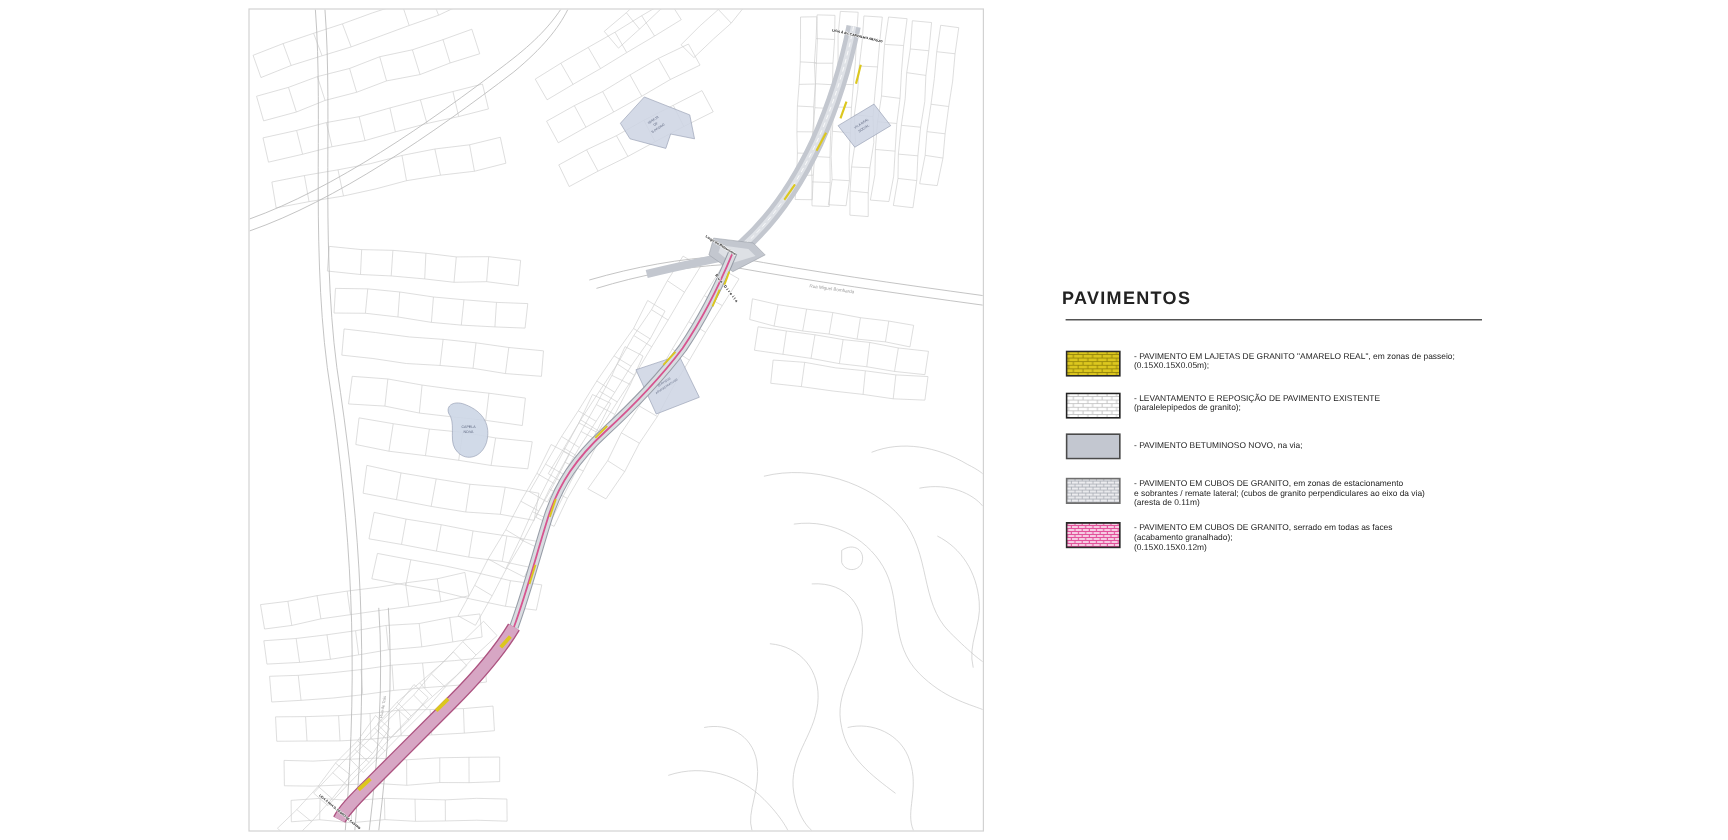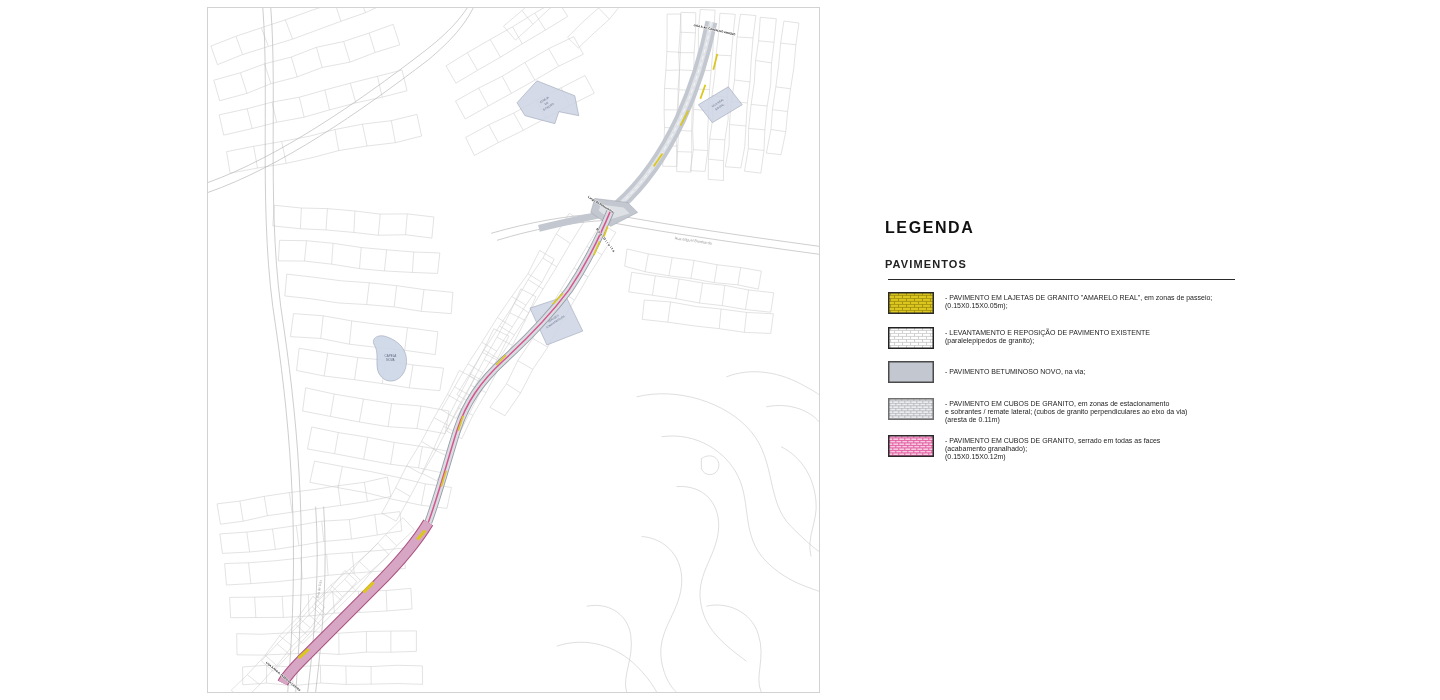--- a/index.html
+++ b/index.html
@@ -5,21 +5,21 @@
   html,body{margin:0;padding:0;width:1440px;height:700px;background:#ffffff;overflow:hidden;
     font-family:"Liberation Sans","DejaVu Sans",sans-serif;}
   .sheet{position:relative;width:1440px;height:700px;background:#fff;}
   
   .map-frame{position:absolute;left:207px;top:7px;width:613px;height:686px;
     border:1px solid #d2d2d2;box-sizing:border-box;background:#fff;}
   .map-frame svg{display:block;width:100%;height:100%;}
   
   .legend{position:absolute;left:885px;top:219px;width:352px;color:#161616;}
   .legend-title{font-size:16px;font-weight:bold;letter-spacing:1.6px;color:#111;}
-  .legend-section{margin-top:21px;font-size:11px;font-weight:bold;letter-spacing:1.1px;color:#222;}
+  .legend-section{margin-top:21px;font-size:15px;font-weight:bold;letter-spacing:1.1px;color:#222;}
   .legend-rule{margin-top:9px;width:347px;border:0;border-top:1px solid #2a2a2a;height:0;}
   .legend-item{position:absolute;left:3px;display:flex;align-items:flex-start;}
   .li-1{top:73px;} .li-2{top:108px;} .li-3{top:142px;} .li-4{top:179px;} .li-5{top:216px;}
   .swatch{width:46px;height:22px;flex:0 0 46px;}
   .swatch svg{display:block;}
   .item-text{margin-left:11px;font-size:7px;line-height:8px;color:#1c1c1c;width:290px;}
   .item-text .cont{display:block;}
   .pad-mid{padding-top:7px;}
   .pad-top{padding-top:2px;}
 </style>
@@ -168,21 +168,20 @@
         </g>
         <g font-size="3" text-anchor="middle" stroke="none">
           <text transform="translate(183,350)" fill="#5f6880">CAPELA</text>
           <text transform="translate(183,354)" fill="#5f6880">NOVA</text>
         </g>
       </g>
     </svg>
   </div>
 
   <div class="legend">
-    <div class="legend-title">LEGENDA</div>
     <div class="legend-section">PAVIMENTOS</div>
     <hr class="legend-rule">
 
     <div class="legend-item li-1">
       <div class="swatch">
         <svg width="46" height="22">
           <defs>
               <pattern id="pb1" width="8" height="6" patternUnits="userSpaceOnUse">
             <rect width="8" height="6" fill="#dcc71e"></rect>
             <path d="M0,0.4H8 M0,3.4H8 M2.5,0.4V3.4 M6.5,3.4V6.4" stroke="#8f7f08" stroke-width="0.7" fill="none"></path>

